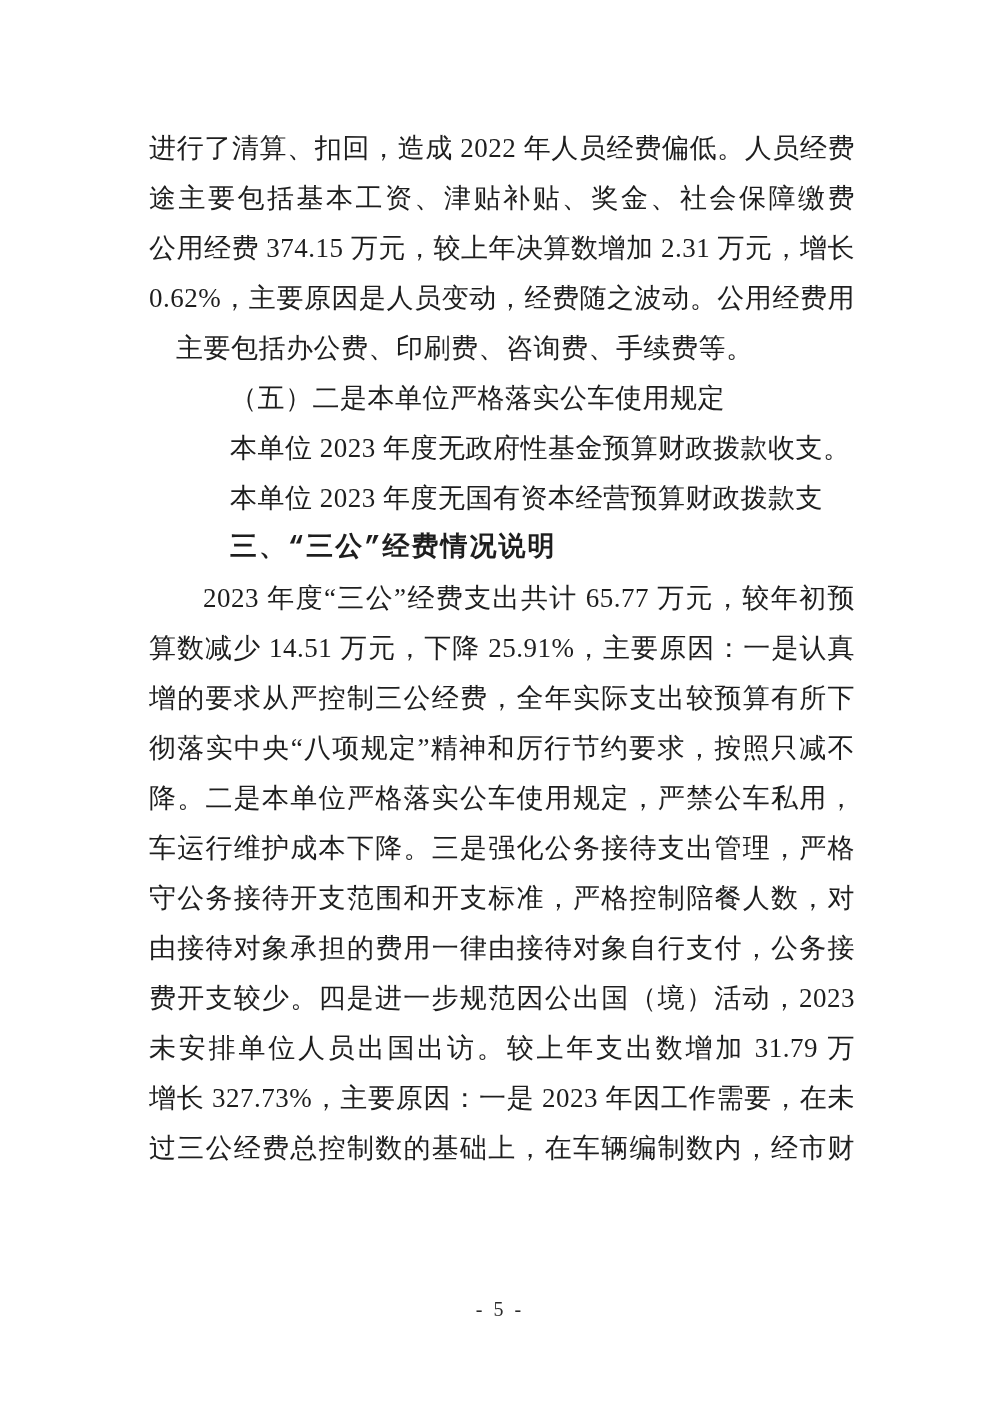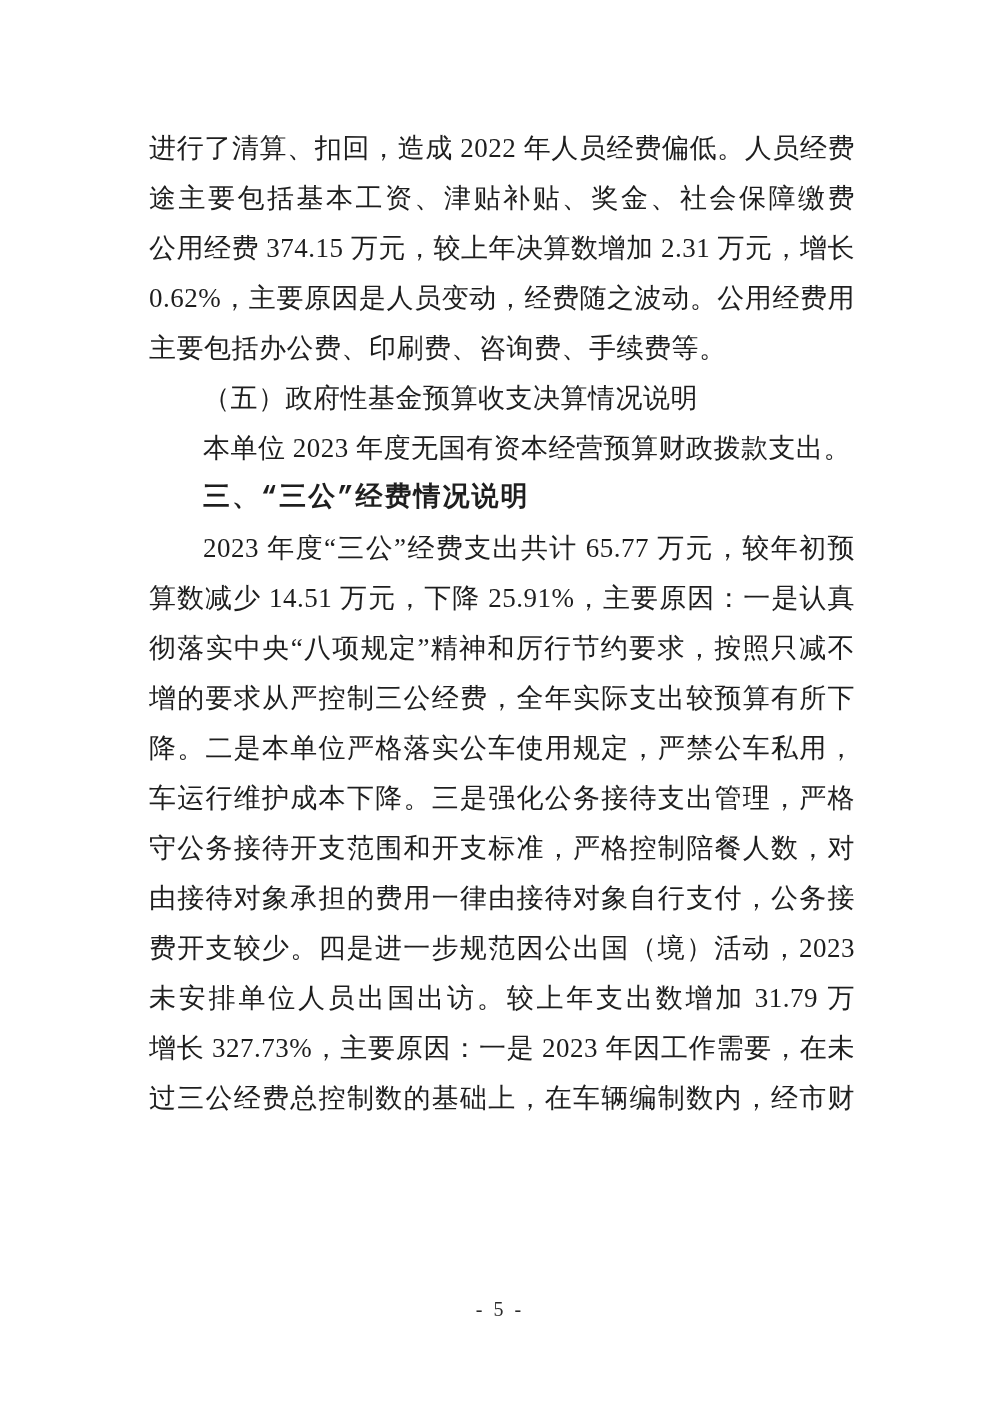--- a/index.html
+++ b/index.html
@@ -28,20 +28,21 @@
     line-height: 50px;
     overflow: hidden;
     text-align: justify;
     text-align-last: justify;
     text-justify: inter-ideograph;
     letter-spacing: 0.5px;
   }
   .end {
     text-align: left;
     text-align-last: left;
+    margin-left: 27px;
   }
   .ind {
     text-indent: 54px;
   }
   .bold {
     font-family: Liberation Mono, monospace;
     font-weight: 700;
     letter-spacing: 2px;
   }
   .page-footer {
@@ -59,27 +60,28 @@
 <body>
 
 <div class="page">
 
   <div class="textblock">
     <div class="line">进行了清算、扣回，造成 2022 年人员经费偏低。人员经费用</div>
     <div class="line">途主要包括基本工资、津贴补贴、奖金、社会保障缴费等。</div>
     <div class="line">公用经费 374.15 万元，较上年决算数增加 2.31 万元，增长</div>
     <div class="line">0.62%，主要原因是人员变动，经费随之波动。公用经费用途</div>
     <div class="line end">主要包括办公费、印刷费、咨询费、手续费等。</div>
-    <div class="line end ind">（五）政府性基金预算收支决算情况说明</div>
+    <div class="line end ind">（五）二是本单位严格落实公车使用规定</div>
+    <div class="line end ind">本单位 2023 年度无政府性基金预算财政拨款收支。</div>
     <div class="line end ind">本单位 2023 年度无国有资本经营预算财政拨款支出。</div>
     <div class="line end ind bold">三、“三公”经费情况说明</div>
     <div class="line ind">2023 年度“三公”经费支出共计 65.77 万元，较年初预</div>
     <div class="line">算数减少 14.51 万元，下降 25.91%，主要原因：一是认真贯</div>
+    <div class="line">增的要求从严控制三公经费，全年实际支出较预算有所下</div>
     <div class="line">彻落实中央“八项规定”精神和厉行节约要求，按照只减不</div>
-    <div class="line">增的要求从严控制三公经费，全年实际支出较预算有所下</div>
     <div class="line">降。二是本单位严格落实公车使用规定，严禁公车私用，公</div>
     <div class="line">车运行维护成本下降。三是强化公务接待支出管理，严格遵</div>
     <div class="line">守公务接待开支范围和开支标准，严格控制陪餐人数，对应</div>
     <div class="line">由接待对象承担的费用一律由接待对象自行支付，公务接待</div>
     <div class="line">费开支较少。四是进一步规范因公出国（境）活动，2023 年</div>
     <div class="line">未安排单位人员出国出访。较上年支出数增加 31.79 万元，</div>
     <div class="line">增长 327.73%，主要原因：一是 2023 年因工作需要，在未超</div>
     <div class="line">过三公经费总控制数的基础上，在车辆编制数内，经市财政</div>
   </div>
 

